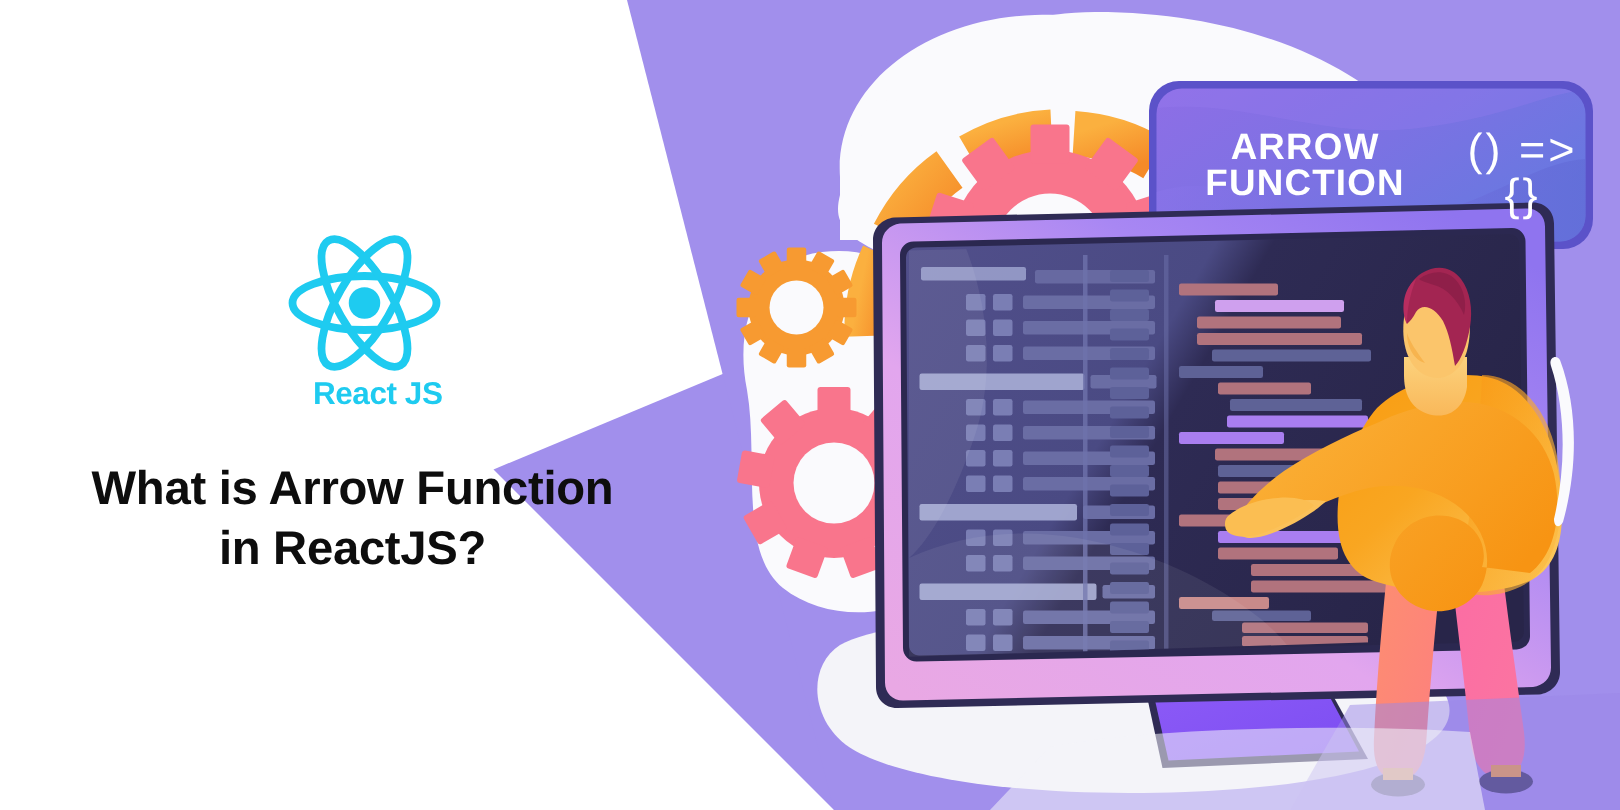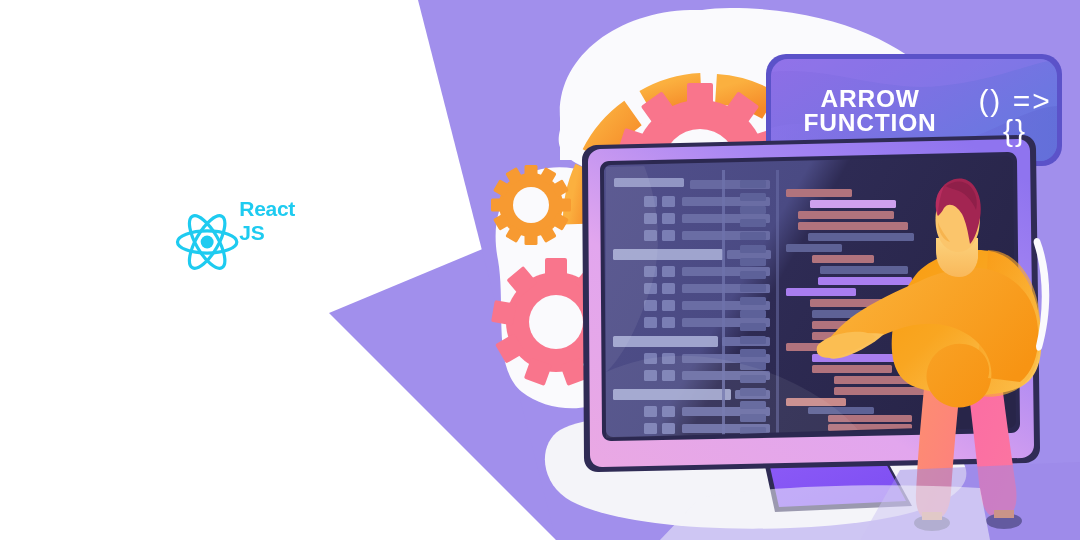--- a/index.html
+++ b/index.html
@@ -14,21 +14,21 @@
 
   
   #left-panel {
     position:absolute; left:0; top:0; width:470px; height:540px;
     z-index:40;
     display:flex; flex-direction:column; align-items:center;
     justify-content:center;
   }
   #react-logo-wrap {
     width:120px; height:128px;
-    display:flex; flex-direction:row; align-items:flex-start;
+    display:flex; flex-direction:column; align-items:flex-end;
     margin-bottom:22px;
   }
   #react-logo-label {
     font-size:21px; font-weight:bold; color:#1ecbf0;
     letter-spacing:-0.3px; margin-top:2px;
     font-family:"Liberation Sans", sans-serif;
   }
   #page-title {
     font-size:31.5px; font-weight:bold; color:#0d0d0d;
     text-align:center; line-height:1.28; letter-spacing:-0.2px;
@@ -460,13 +460,14 @@
       <g fill="none" stroke="#1ecbf0" stroke-width="5.2">
         <ellipse cx="52" cy="47" rx="48" ry="18"></ellipse>
         <ellipse cx="52" cy="47" rx="48" ry="18" transform="rotate(60 52 47)"></ellipse>
         <ellipse cx="52" cy="47" rx="48" ry="18" transform="rotate(120 52 47)"></ellipse>
       </g>
       <circle cx="52" cy="47" r="10.5" fill="#1ecbf0"></circle>
     </svg>
     <div id="react-logo-label">React JS</div>
   </div>
 
+  <h1 id="page-title"><span>What is Arrow Function</span><br><span>in ReactJS?</span></h1>
 </div>
 
 </body></html>

